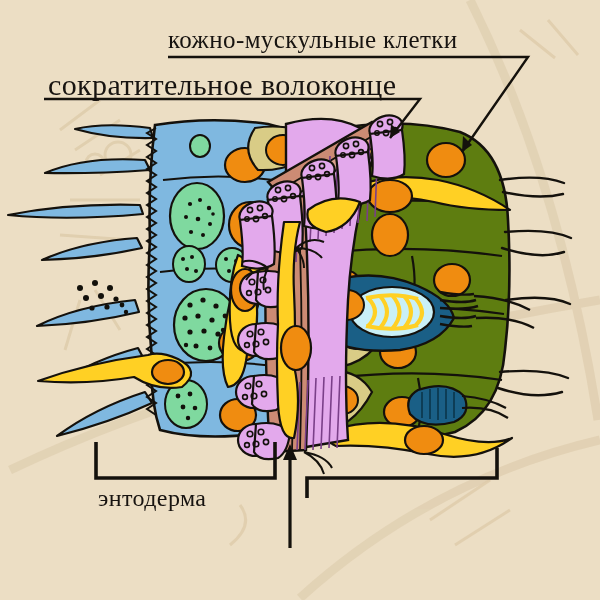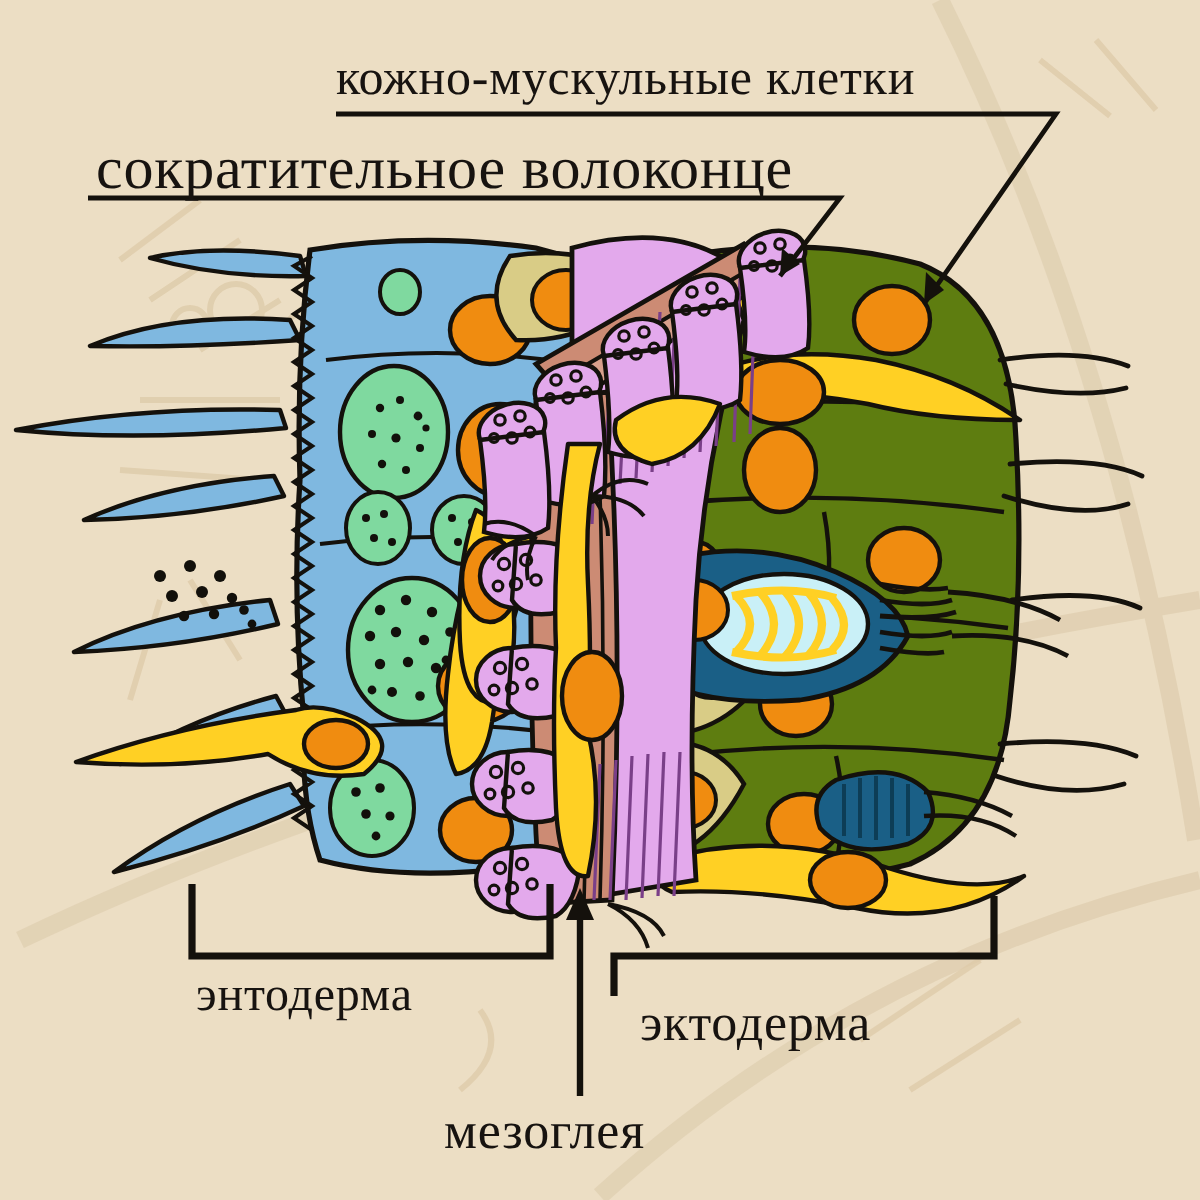--- a/index.html
+++ b/index.html
@@ -423,17 +423,15 @@
       <path d="M290 444 l -7 16 l 14 0 z" fill="#14110c"></path>
     </g>
   </svg>
 
   <div class="lbl" id="lbl-kozhno">кожно-мускульные клетки</div>
 
   <div class="lbl" id="lbl-sokrat">сократительное волоконце</div>
 
   <div class="lbl" id="lbl-ento">энтодерма</div>
 
-  <div class="lbl" id="lbl-ekto">эктодерма</div>
-
-  <div class="lbl" id="lbl-mezo">мезоглея</div>
+
 
 </div>
 
 </body></html>

